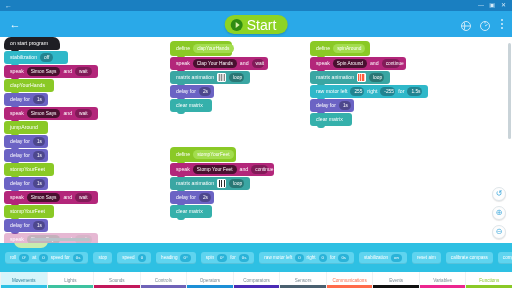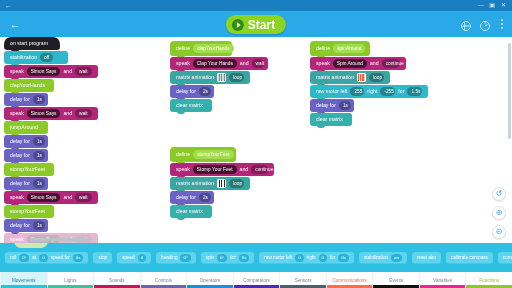--- a/index.html
+++ b/index.html
@@ -37,21 +37,21 @@
     box-shadow: 0 1px 2px rgba(0,0,0,.18);
   }
   .start-btn .play {
     width: 12px; height: 12px; border-radius: 50%;
     background: #2f8c12; display: flex; align-items: center; justify-content: center;
   }
   .start-btn .play::after {
     content: ""; width: 0; height: 0; margin-left: 1px;
     border-left: 4px solid #d8f0a8; border-top: 3px solid transparent; border-bottom: 3px solid transparent;
   }
-  .start-btn .lbl { color: #ffffff; font-size: 12px; font-weight: bold; }
+  .start-btn .lbl { color: #ffffff; font-size: 14px; font-weight: normal; }
 
   .hdr-icons { position: absolute; right: 6px; top: 7px; display: flex; align-items: center; gap: 7px; }
   .hdr-icons .ic { width: 12px; height: 12px; color: #cdeaf9; }
   .kebab { display: flex; flex-direction: column; gap: 2px; align-items: center; padding: 0 3px; }
   .kebab i { width: 2px; height: 2px; border-radius: 50%; background: #d7eefb; display: block; }
 
   
   .canvas {
     position: absolute; top: 37px; left: 0; width: 512px; height: 206px;
     background: #ffffff; overflow: hidden;

